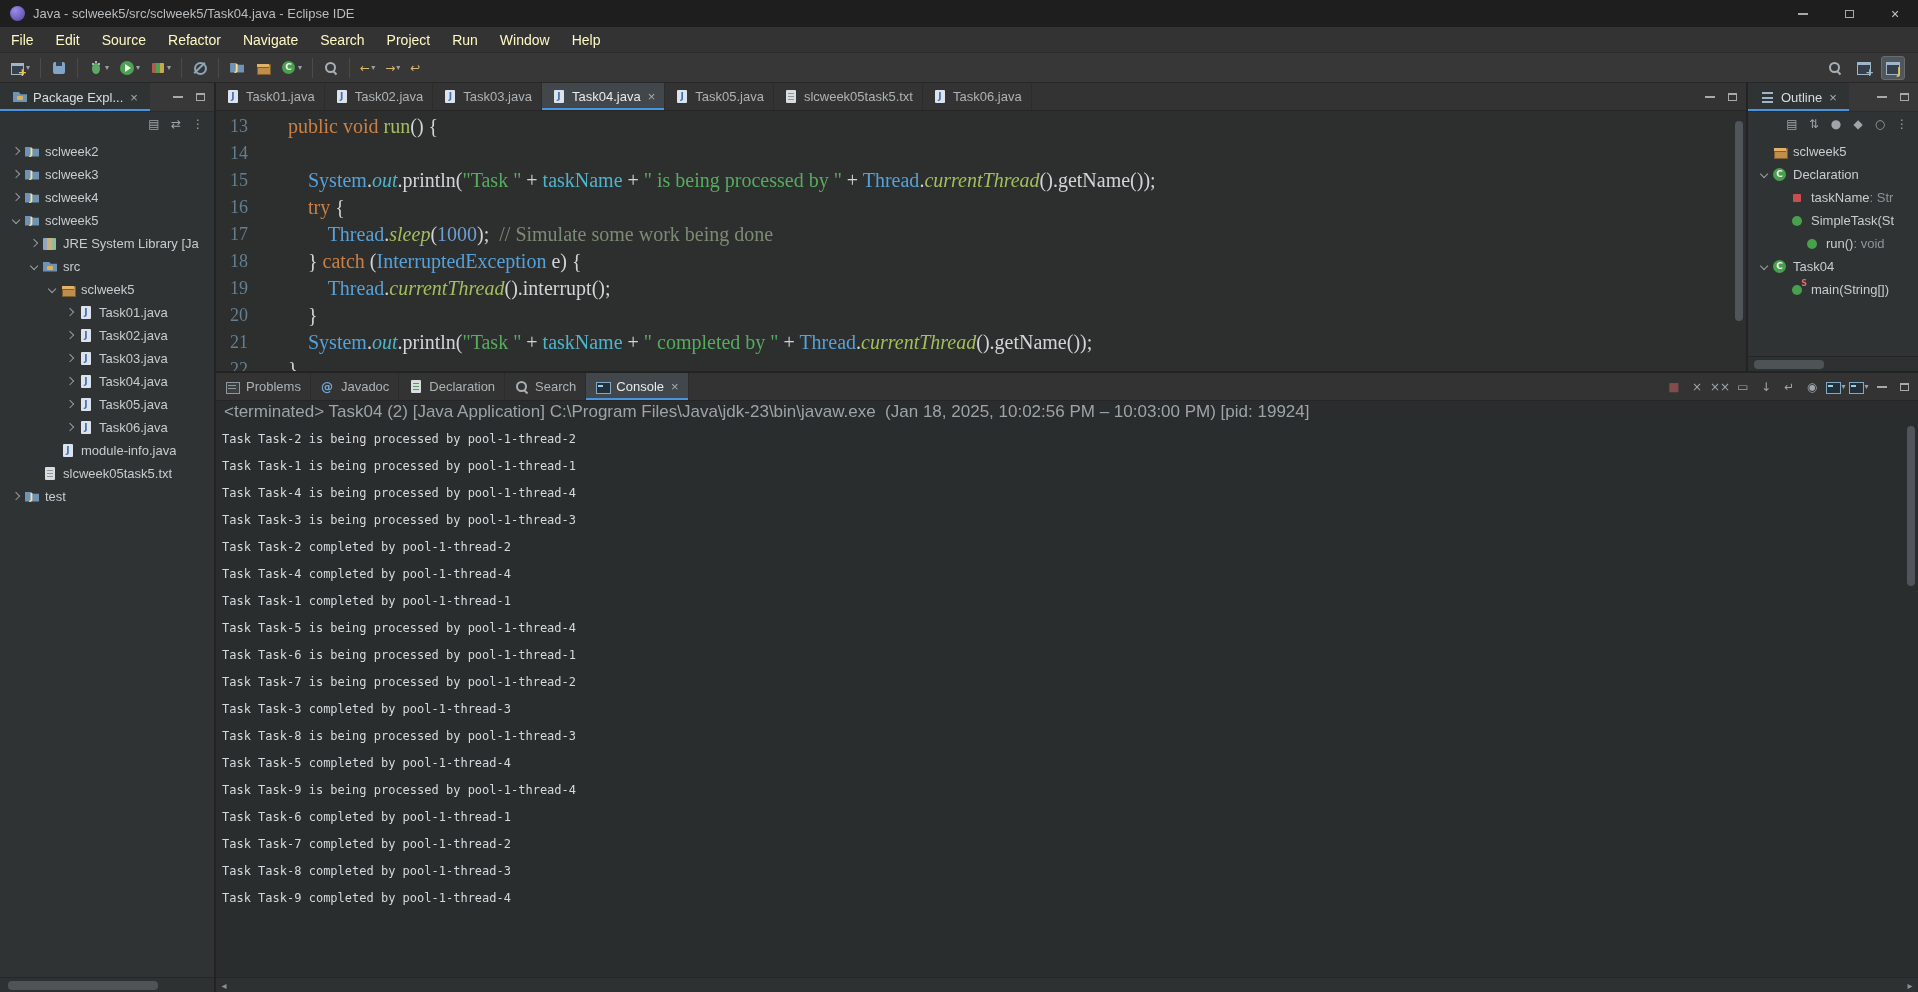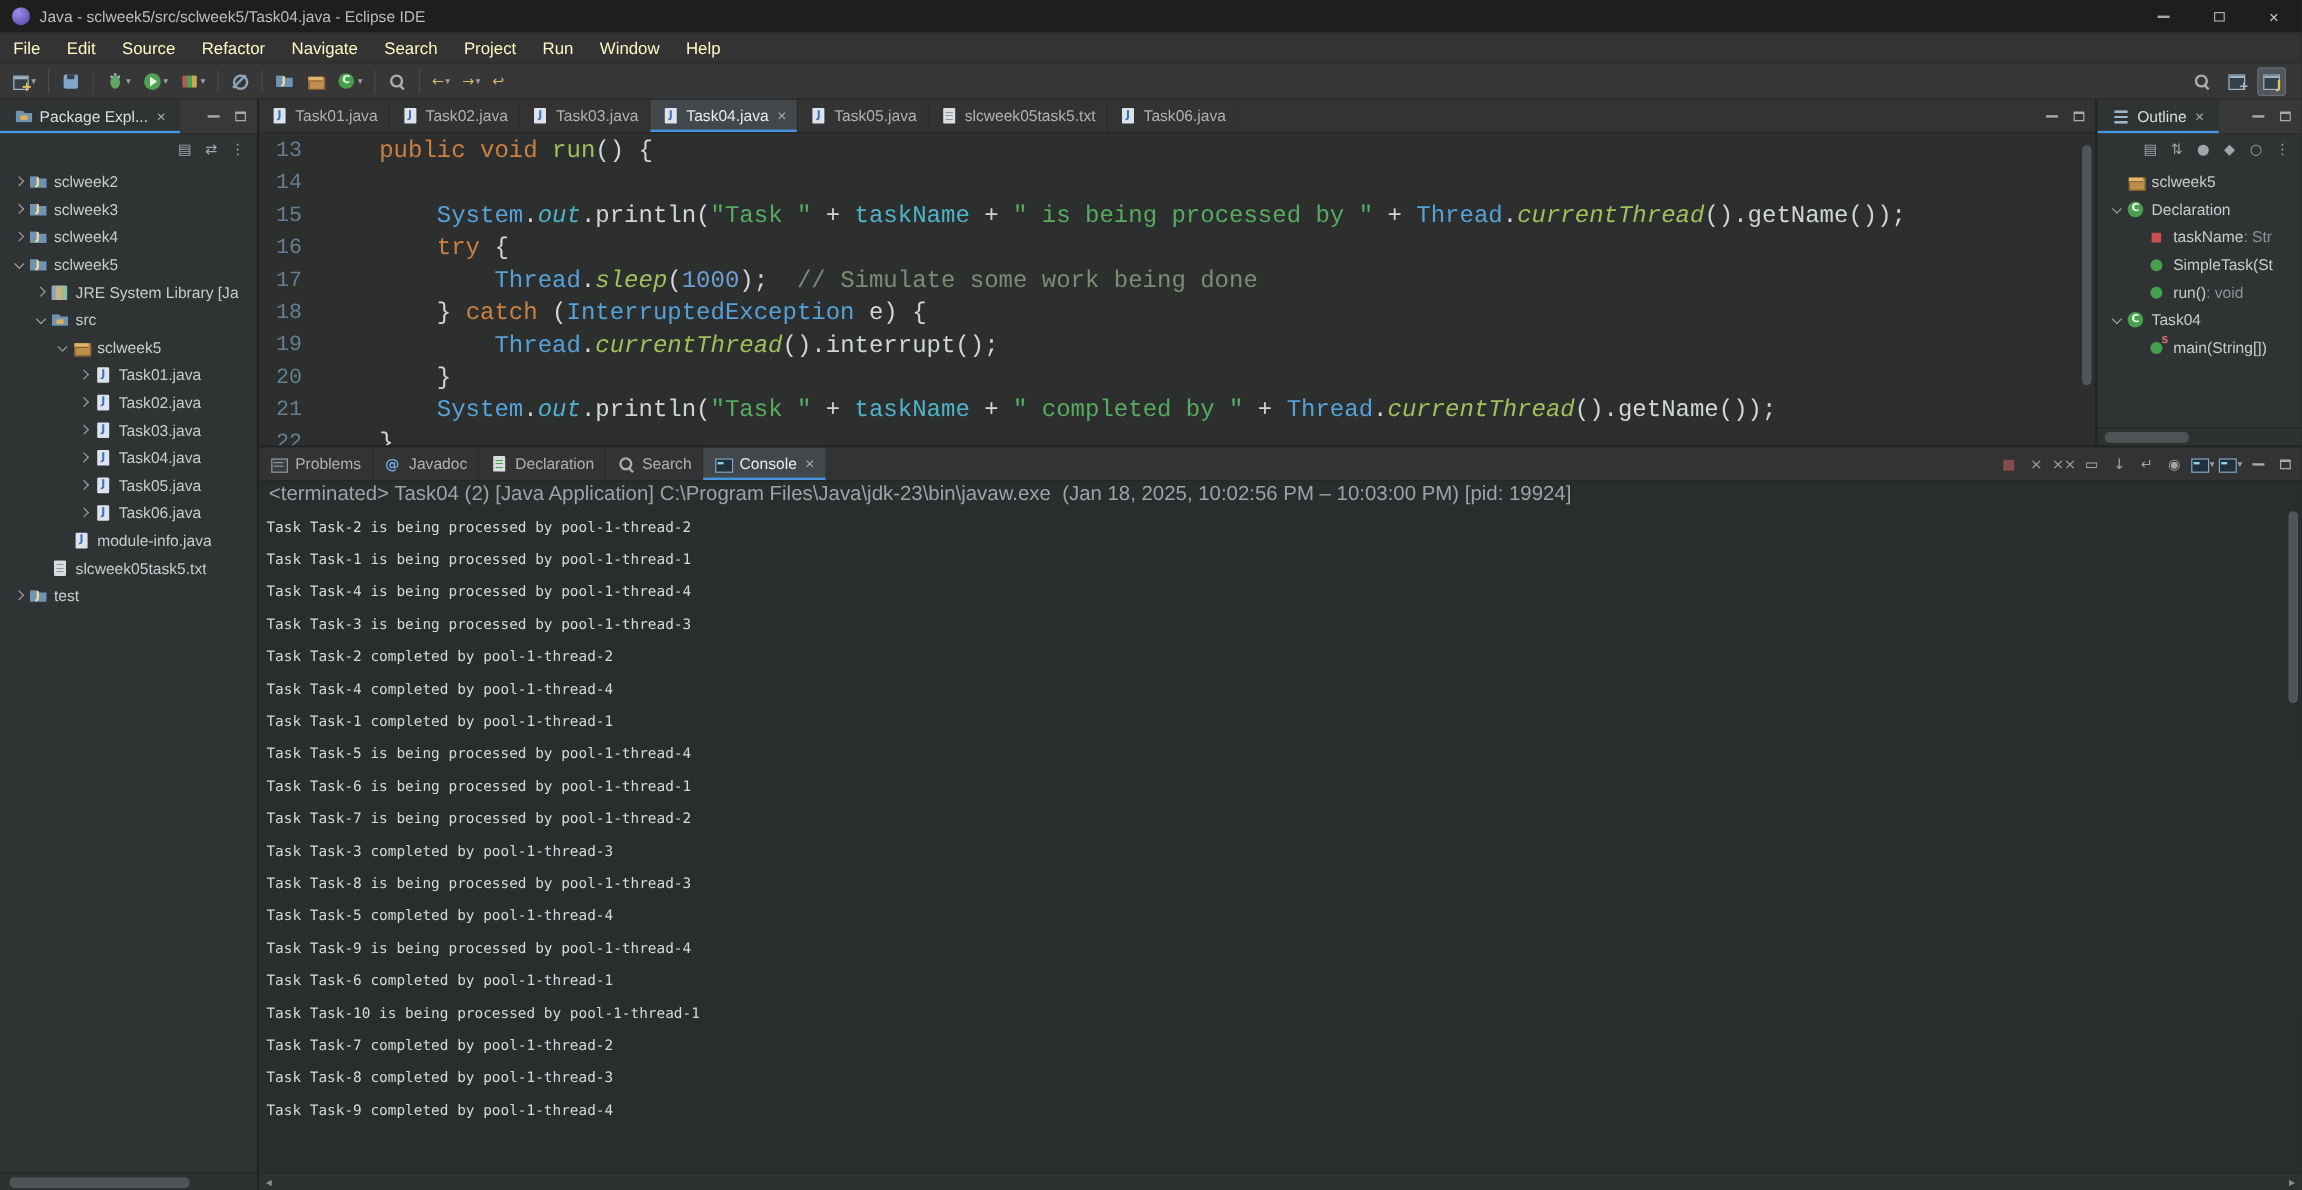--- a/index.html
+++ b/index.html
@@ -61,21 +61,21 @@
 
 
 .tabrow{height:28px;background:#333333;display:flex;align-items:stretch;border-bottom:1px solid #262626;flex:0 0 auto}
 .etabs{display:flex;align-items:stretch;overflow:hidden}
 .etab{display:flex;align-items:center;gap:5px;padding:0 9px;font-size:13px;color:#aeb2b5;position:relative;border-right:1px solid #2c2c2c;white-space:nowrap}
 .etab.active{background:#41474a;color:#e8eaeb}
 .etab.active::after{content:"";position:absolute;left:0;right:0;bottom:0;height:2px;background:#4795e0}
 
 
 .editor-body{flex:1;display:flex;min-height:0;background:#2d2f2f;padding-top:2px;
-  font-family:Liberation Mono, monospace;font-size:20px;overflow:hidden}
+  font-family:Liberation Serif, serif;font-size:20px;overflow:hidden}
 .gutter{width:52px;flex:0 0 auto;color:#647f91;font-size:18px}
 .gl{height:27px;line-height:27px;padding-left:14px}
 .code{flex:1;min-width:0;overflow:hidden}
 .cl{height:27px;line-height:27px;white-space:pre;color:#d2d5d7}
 .tk-kw{color:#cc7f42}
 .tk-t{color:#55a1d8}
 .tk-s{color:#57ab5f}
 .tk-f{color:#4fb3c9}
 .tk-sf{color:#4fb3c9;font-style:italic}
 .tk-m{color:#a3bf5b}
@@ -523,21 +523,21 @@
                 <span class="chev "></span>
                 <span class="ic ic-field-private"></span>
                 <span class="tlabel">taskName</span>
                 <span class="tsuffix"> : Str</span>
               </div>
               <div class="trow" style="padding-left: 26px;">
                 <span class="chev "></span>
                 <span class="ic ic-ctor"></span>
                 <span class="tlabel">SimpleTask(St</span>
               </div>
-              <div class="trow" style="padding-left: 26px;">
+              <div class="trow" style="padding-left: 41px;">
                 <span class="chev "></span>
                 <span class="ic ic-method"></span>
                 <span class="tlabel">run()</span>
                 <span class="tsuffix"> : void</span>
               </div>
               <div class="trow" style="padding-left: 8px;">
                 <span class="chev e">
                   <i></i>
                 </span>
                 <span class="ic ic-class"></span>
@@ -632,21 +632,20 @@
               <div class="console-line">Task Task-4 completed by pool-1-thread-4</div>
               <div class="console-line">Task Task-1 completed by pool-1-thread-1</div>
               <div class="console-line">Task Task-5 is being processed by pool-1-thread-4</div>
               <div class="console-line">Task Task-6 is being processed by pool-1-thread-1</div>
               <div class="console-line">Task Task-7 is being processed by pool-1-thread-2</div>
               <div class="console-line">Task Task-3 completed by pool-1-thread-3</div>
               <div class="console-line">Task Task-8 is being processed by pool-1-thread-3</div>
               <div class="console-line">Task Task-5 completed by pool-1-thread-4</div>
               <div class="console-line">Task Task-9 is being processed by pool-1-thread-4</div>
               <div class="console-line">Task Task-6 completed by pool-1-thread-1</div>
-              <div class="console-line">Task Task-10 is being processed by pool-1-thread-1</div>
               <div class="console-line">Task Task-7 completed by pool-1-thread-2</div>
               <div class="console-line">Task Task-8 completed by pool-1-thread-3</div>
               <div class="console-line">Task Task-9 completed by pool-1-thread-4</div>
             </div>
           <div class="vsb-overlay">
             <span class="vthumb" style="top:4px;height:160px"></span>
           </div>
         </div>
         <div class="hsb">
           <span class="sb-arrow">◂</span>

